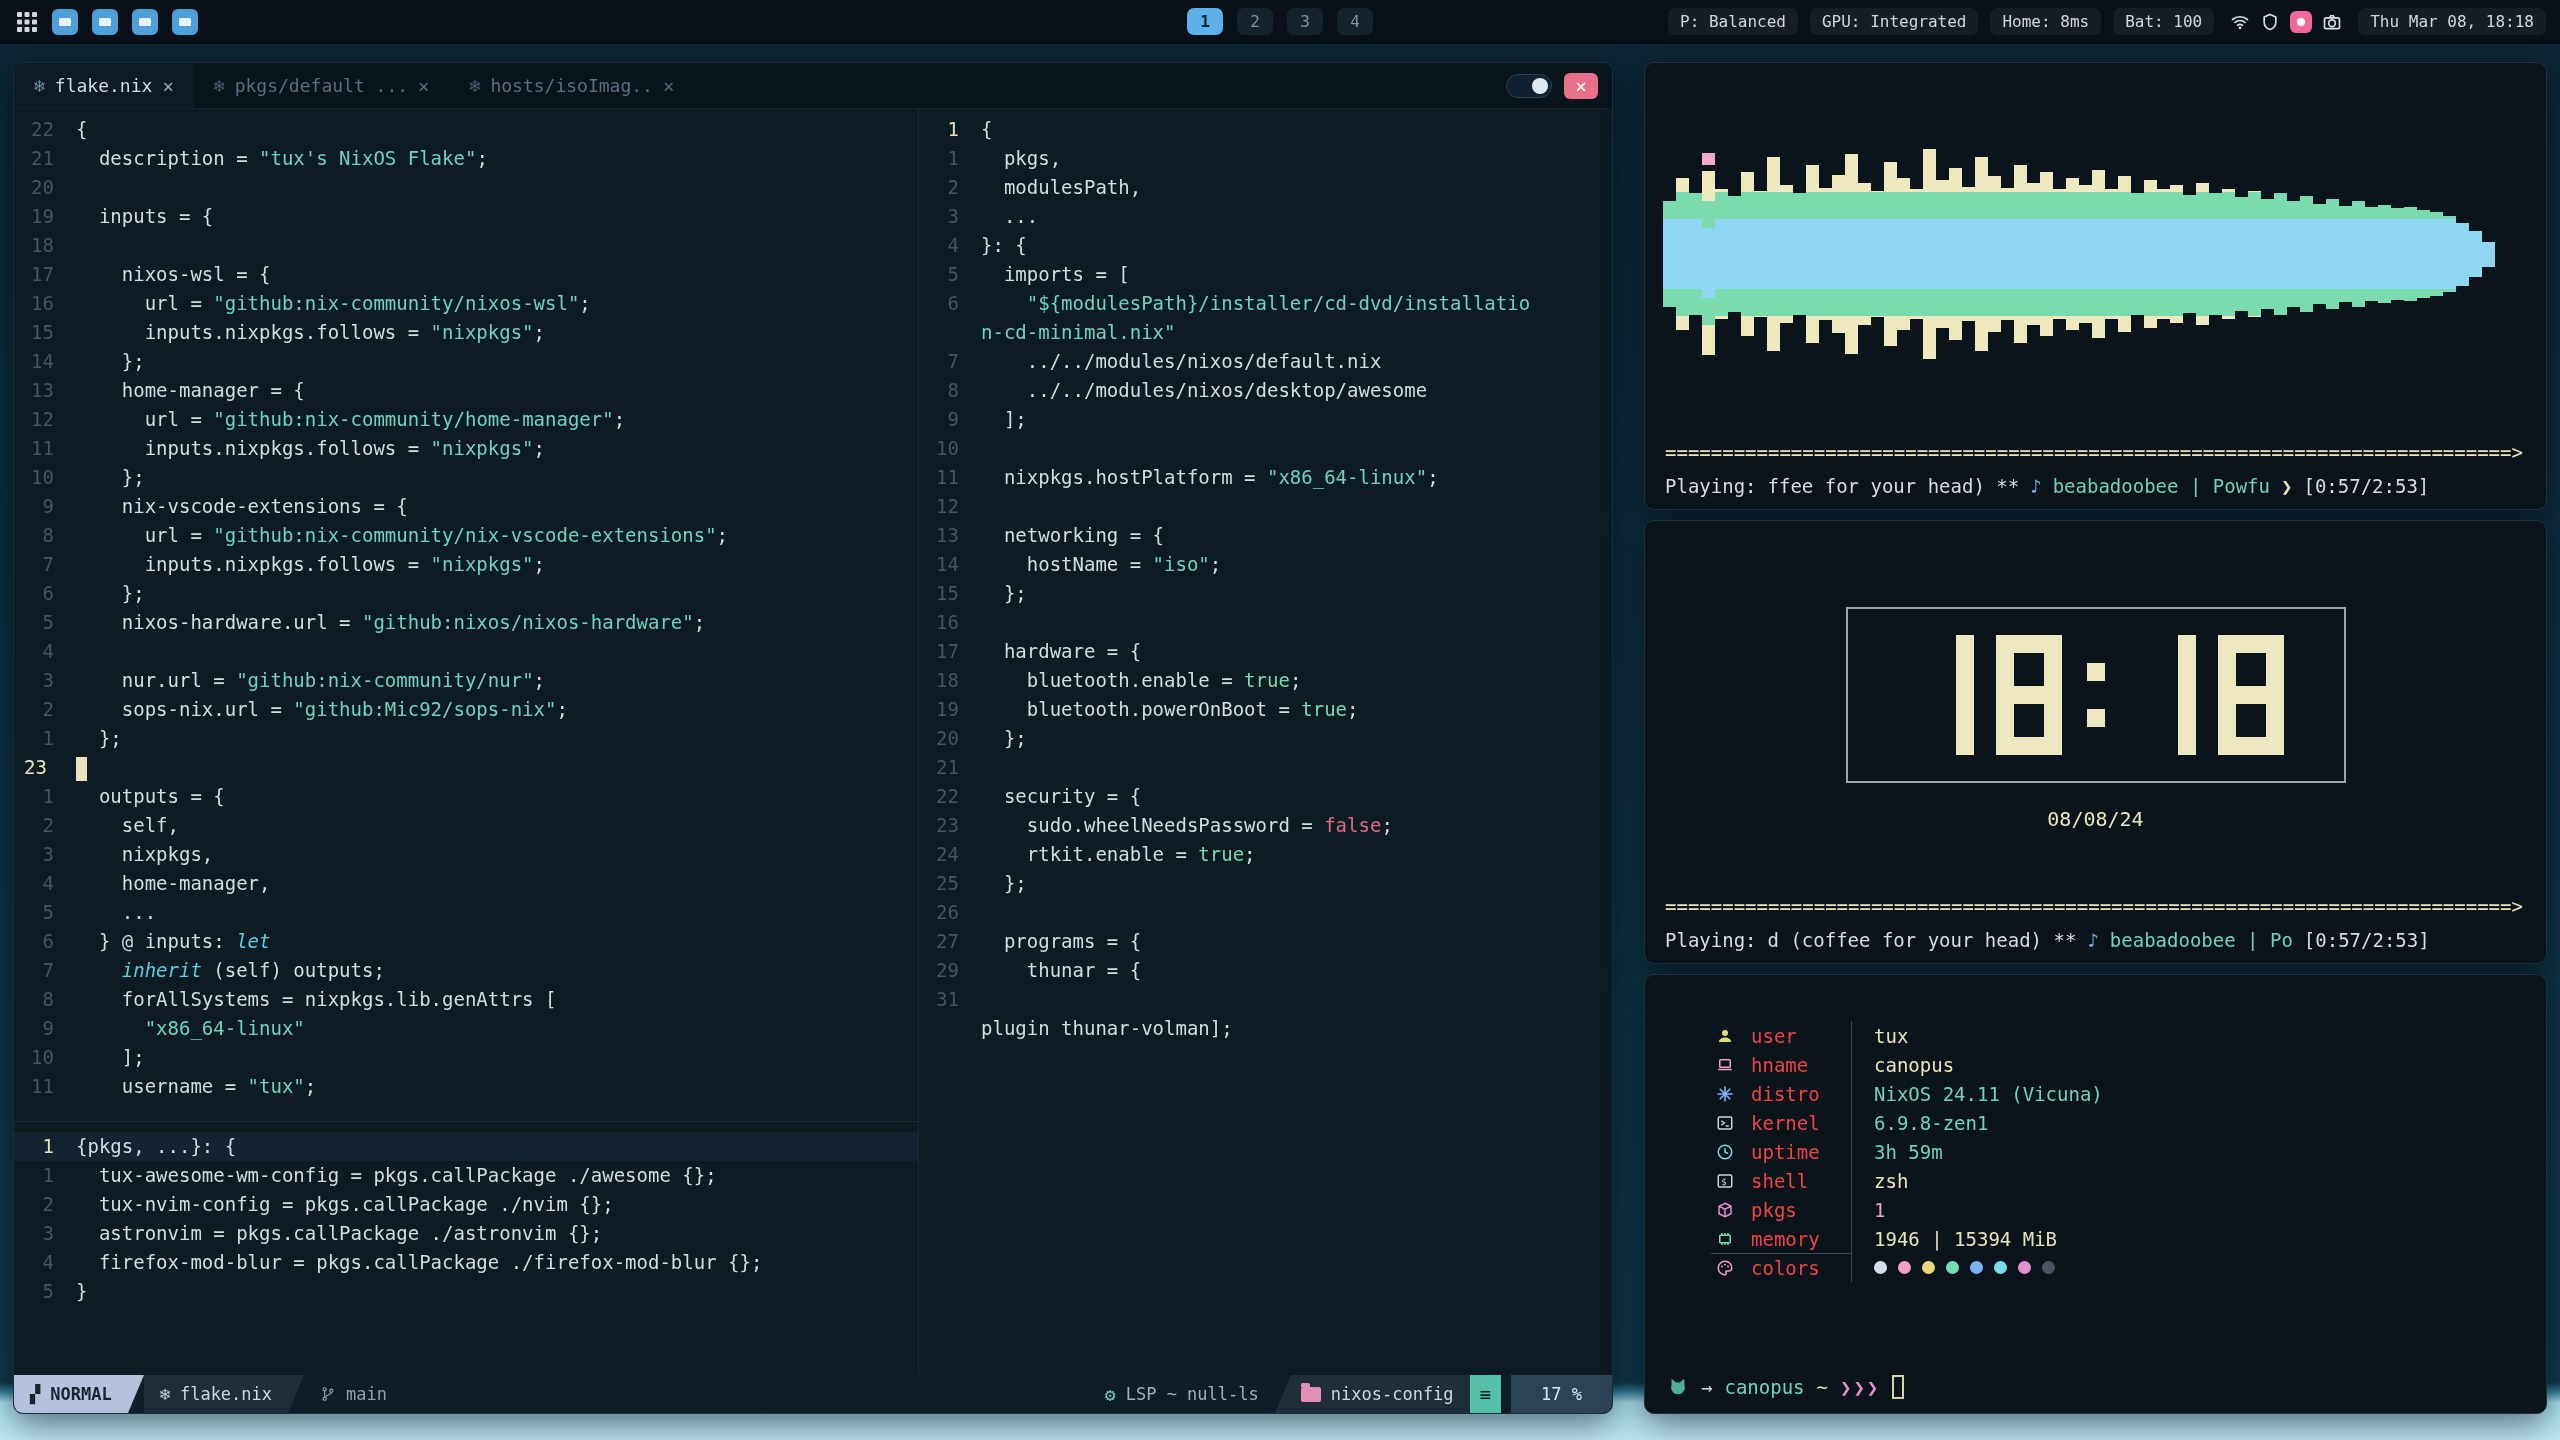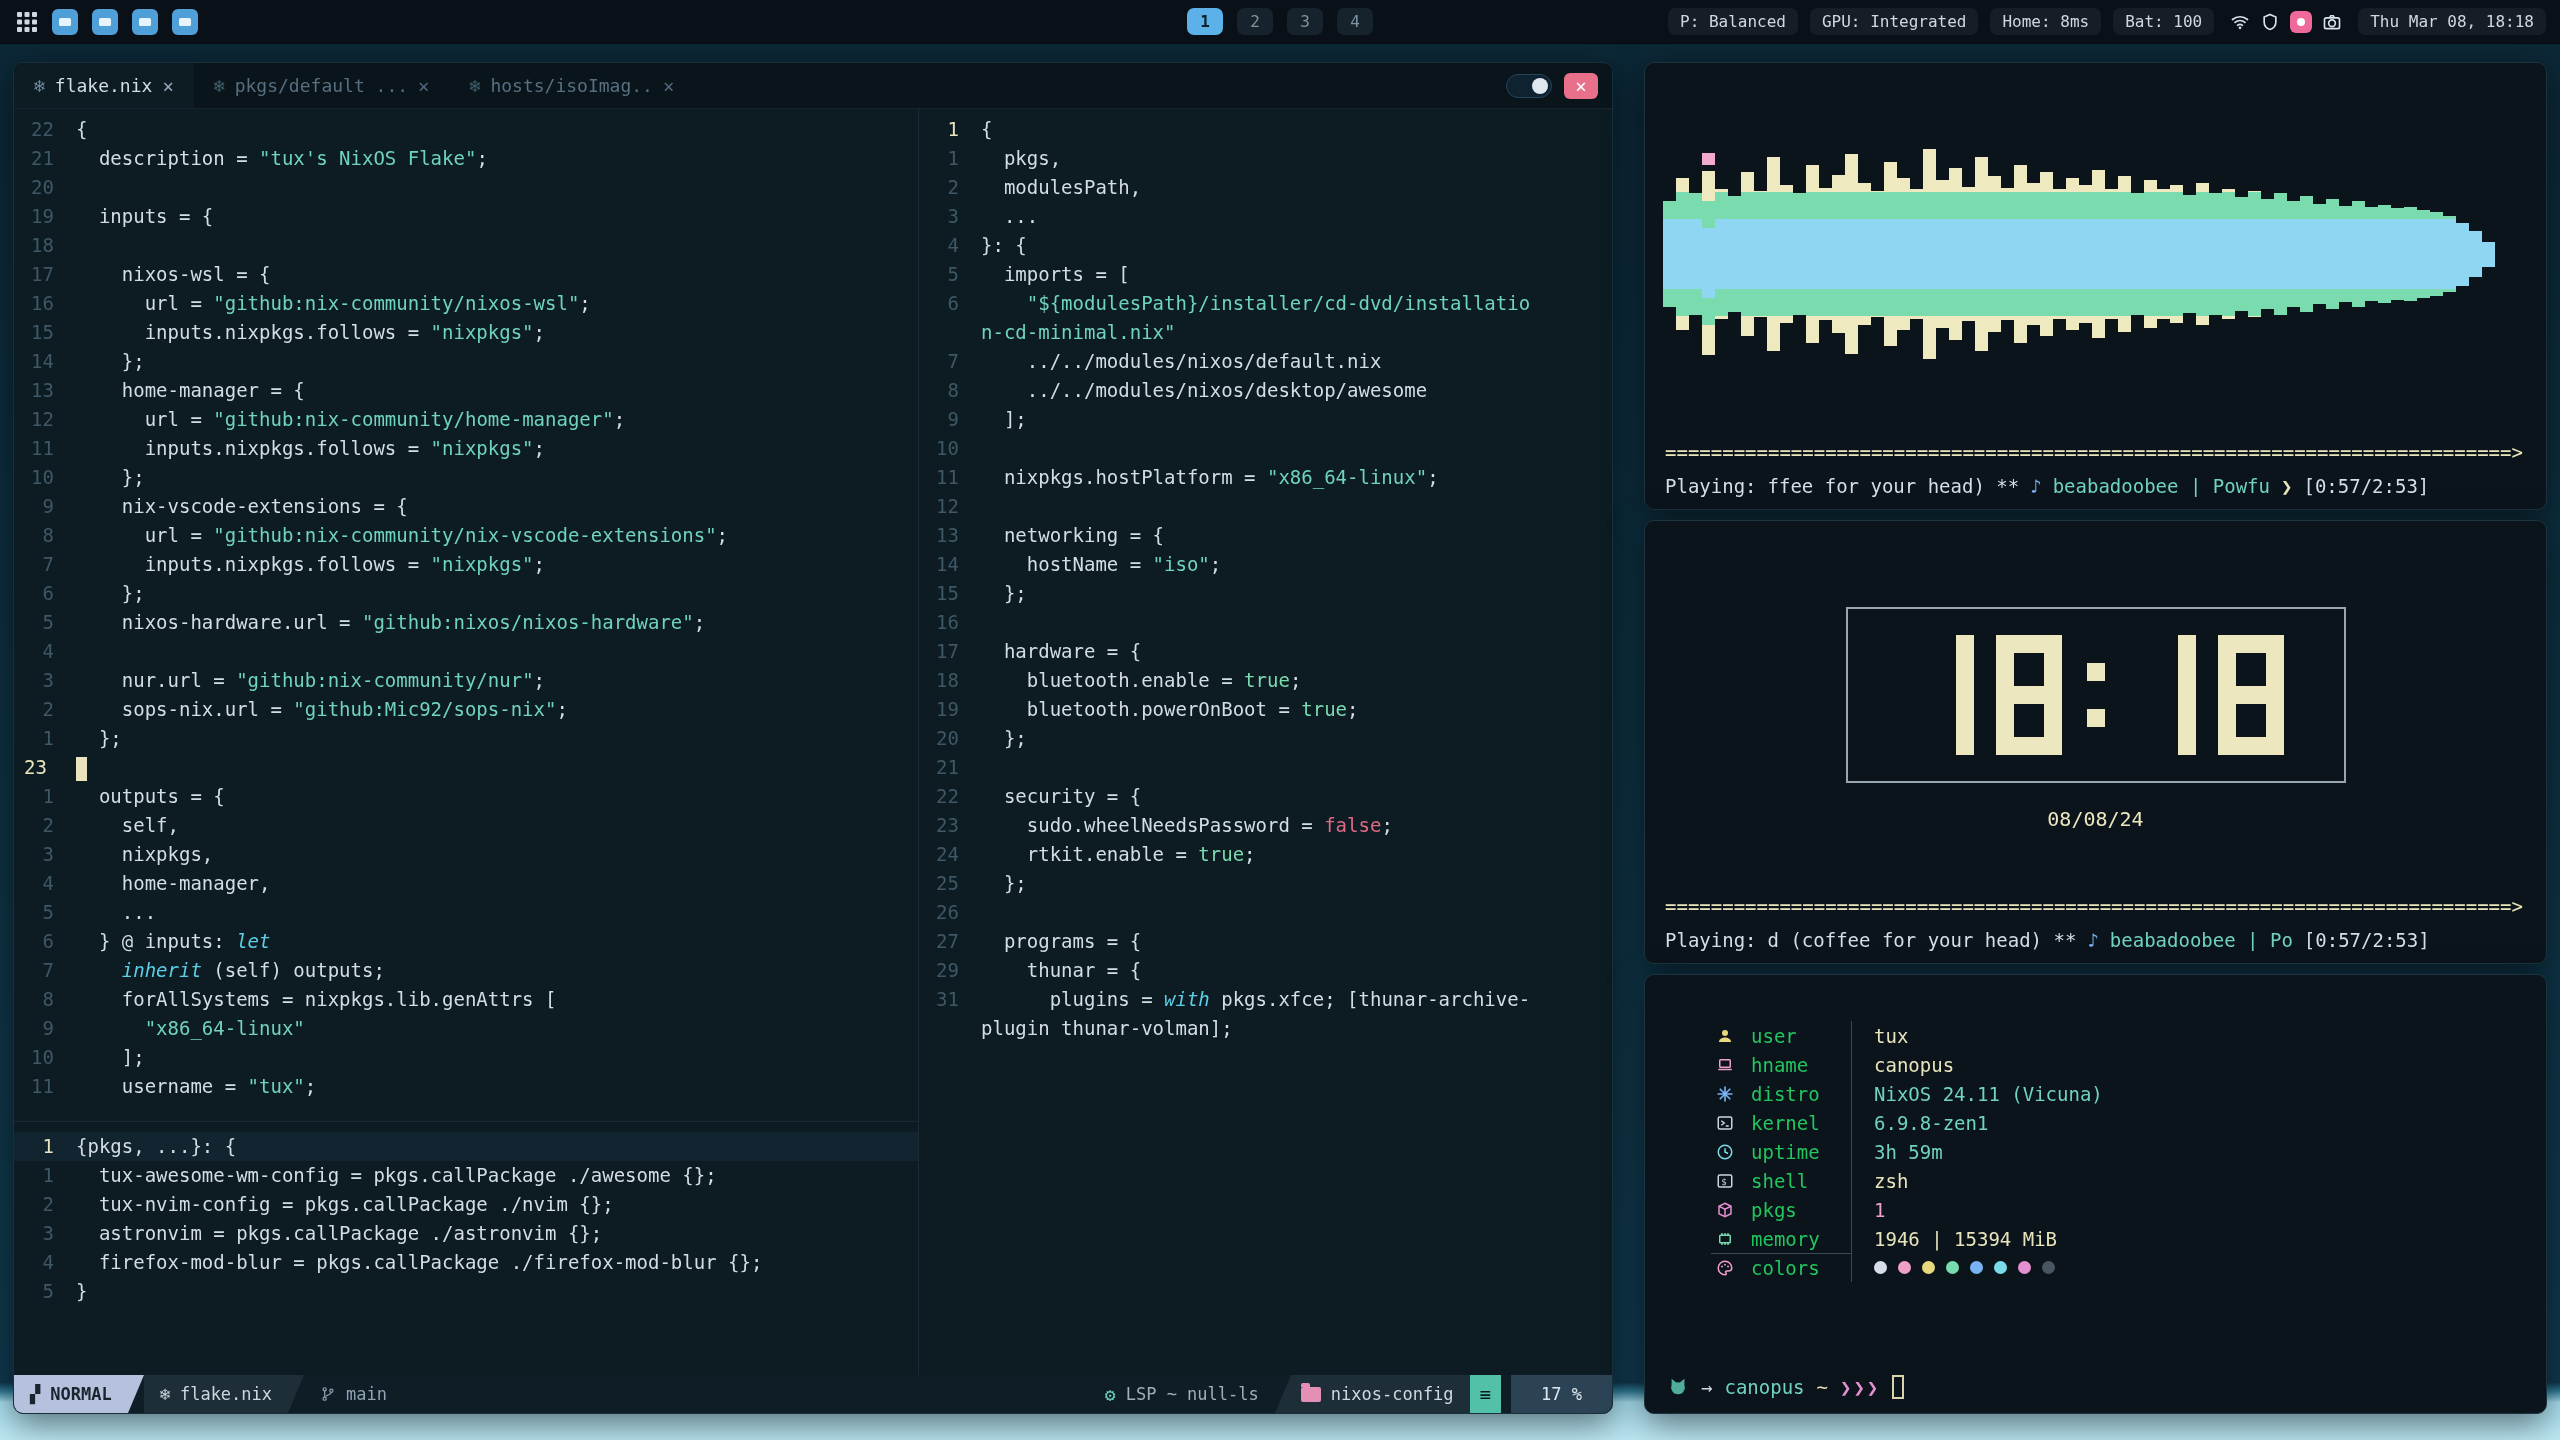--- a/index.html
+++ b/index.html
@@ -111,21 +111,21 @@
   .colon .cdot:first-child{top:28px;}
   .colon .cdot:last-child{bottom:28px;}
   .clock-date{text-align:center;margin-top:24px;color:#ece7be;font-size:20px;}
   
   .fetch-box{margin:46px 0 0 66px;width:fit-content;font-size:19px;}
   .frow{display:flex;align-items:center;height:29px;}
   .fleft{display:flex;align-items:center;width:140px;height:100%;}
   .fleft.ftop{border-top:1px solid #39495a;}
   .ficon{width:28px;display:flex;justify-content:center;}
   .ficon svg{width:18px;height:18px;}
-  .flabel{margin-left:12px;color:#22c55e;}
+  .flabel{margin-left:12px;color:#ef4444;}
   .fsep{width:1px;align-self:stretch;background:#39495a;margin-right:22px;}
   .fval{white-space:pre;}
   .fdots{display:flex;align-items:center;gap:11px;}
   .fdots i{width:13px;height:13px;border-radius:50%;display:inline-block;}
   .prompt{position:absolute;left:22px;bottom:14px;display:flex;align-items:center;gap:12px;font-size:19px;}
   .prompt .p-icon{color:#4fae9b;display:flex;}
   .p-arrow{color:#cdd8e0;}
   .p-host{color:var(--teal);}
   .p-path{color:var(--cream);}
   .p-chev{color:#e48fd0;letter-spacing:2px;}
@@ -312,21 +312,21 @@
           <div class="cl"><span class="ln">19</span><span class="ct">    bluetooth.powerOnBoot = <span class="tok-t">true</span>;</span></div>
           <div class="cl"><span class="ln">20</span><span class="ct">  };</span></div>
           <div class="cl"><span class="ln">21</span><span class="ct"></span></div>
           <div class="cl"><span class="ln">22</span><span class="ct">  security = {</span></div>
           <div class="cl"><span class="ln">23</span><span class="ct">    sudo.wheelNeedsPassword = <span class="tok-f">false</span>;</span></div>
           <div class="cl"><span class="ln">24</span><span class="ct">    rtkit.enable = <span class="tok-t">true</span>;</span></div>
           <div class="cl"><span class="ln">25</span><span class="ct">  };</span></div>
           <div class="cl"><span class="ln">26</span><span class="ct"></span></div>
           <div class="cl"><span class="ln">27</span><span class="ct">  programs = {</span></div>
           <div class="cl"><span class="ln">29</span><span class="ct">    thunar = {</span></div>
-          <div class="cl"><span class="ln">31</span><span class="ct">      plugins = <span class="tok-k">with</span> pkgs.xfce; [thunar-archive-</span></div>
+          <div class="cl"><span class="ln">31</span></div>
           <div class="cl"><span class="ln"></span><span class="ct">plugin thunar-volman];</span></div>
         </div>
     </div>
   </div>
   <div class="statusline">
     <div class="seg mode">
       <span>▞</span>
       <span>NORMAL</span>
     </div>
     <div class="slant-mode"></div>

